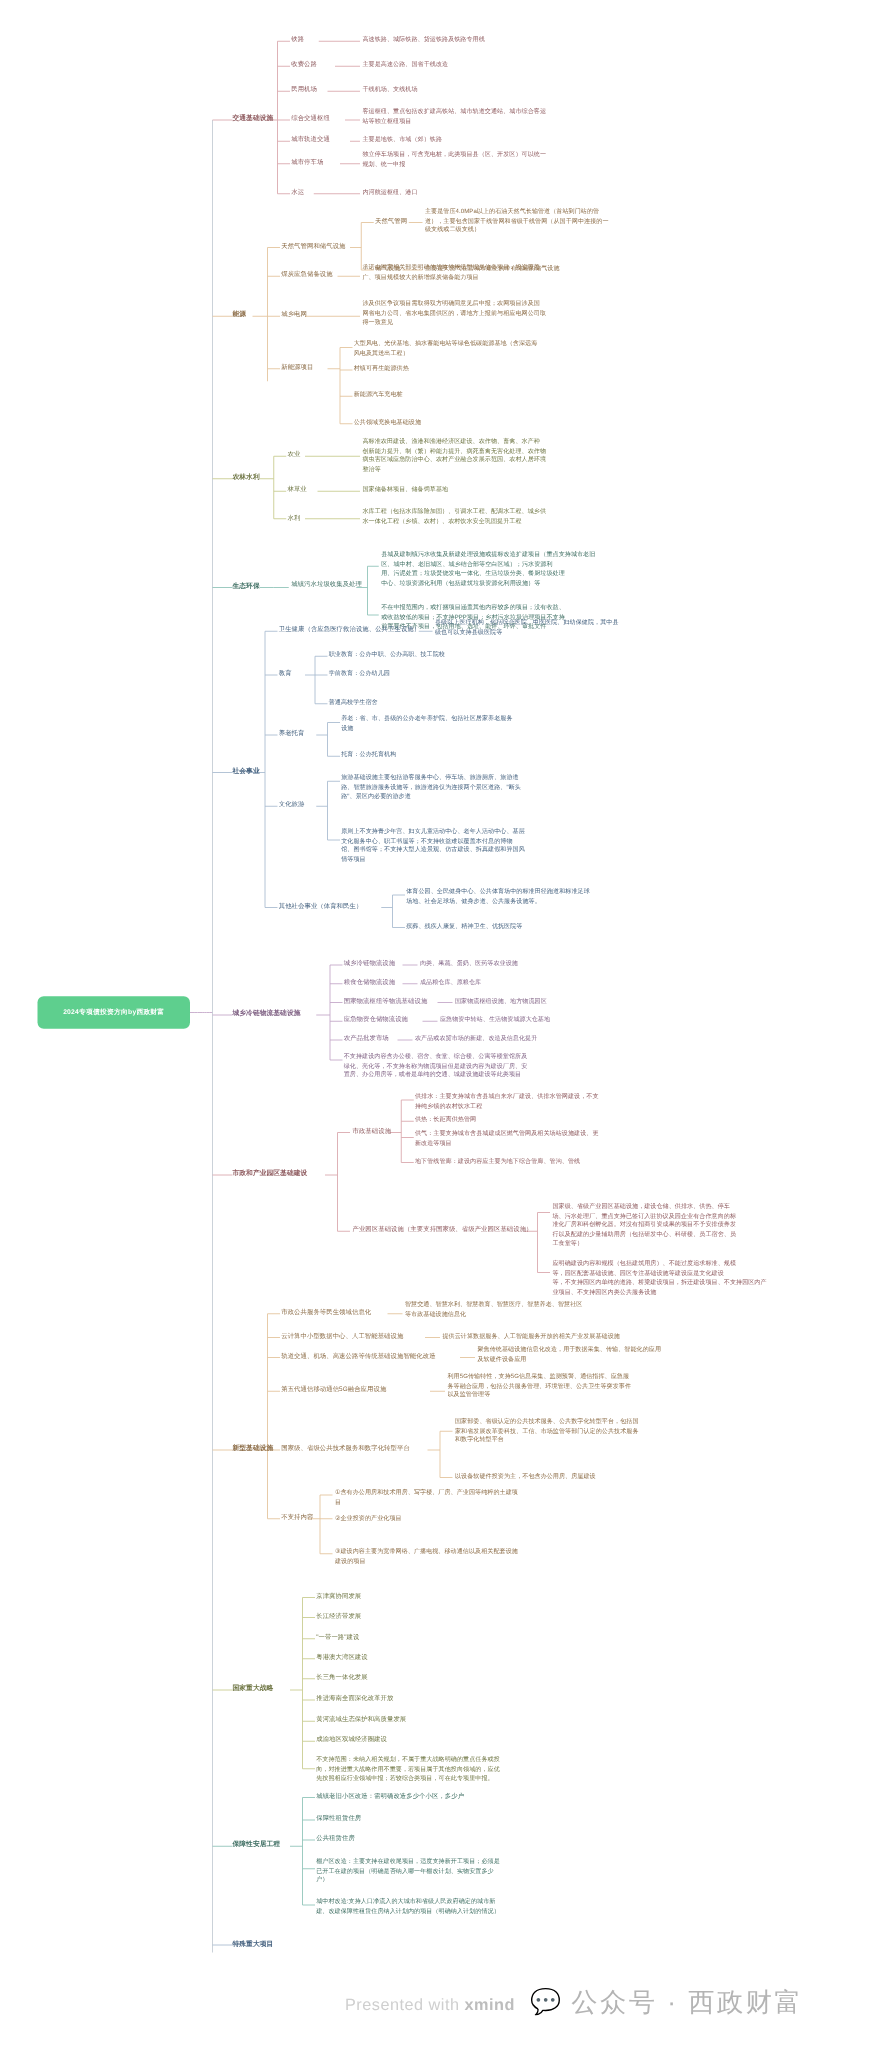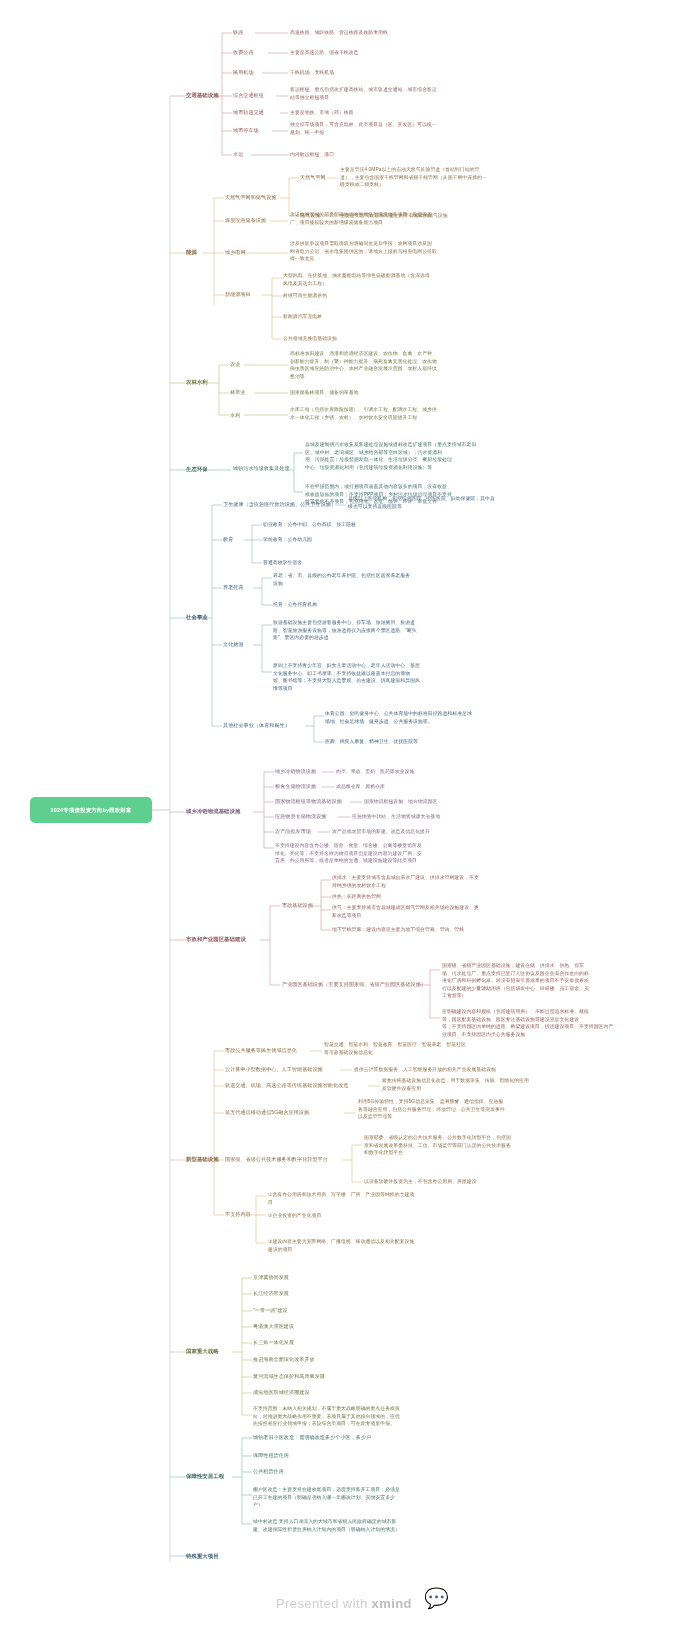--- a/index.html
+++ b/index.html
@@ -334,15 +334,16 @@
 已开工在建的项目（明确是否纳入哪一年棚改计划、实物安置多少
 户）</div>
   <div class="node lvl3 c-house" style="left:253px; top:1518px;">城中村改造:支持人口净流入的大城市和省级人民政府确定的城市新
 建、改建保障性租赁住房纳入计划内的项目（明确纳入计划的情况）</div>
 
   <div class="node lvl1 c-spec" style="left:186px; top:1552px;">特殊重大项目</div>
 
   <div class="footer-xmind"><span>Presented with </span><b>xmind</b></div>
   <div class="footer-wechat">
     <span class="wx-icon">💬</span>
+    <span class="wx-text">公众号 · 西政财富</span>
   </div>
 
 </div>
 
 </body></html>

